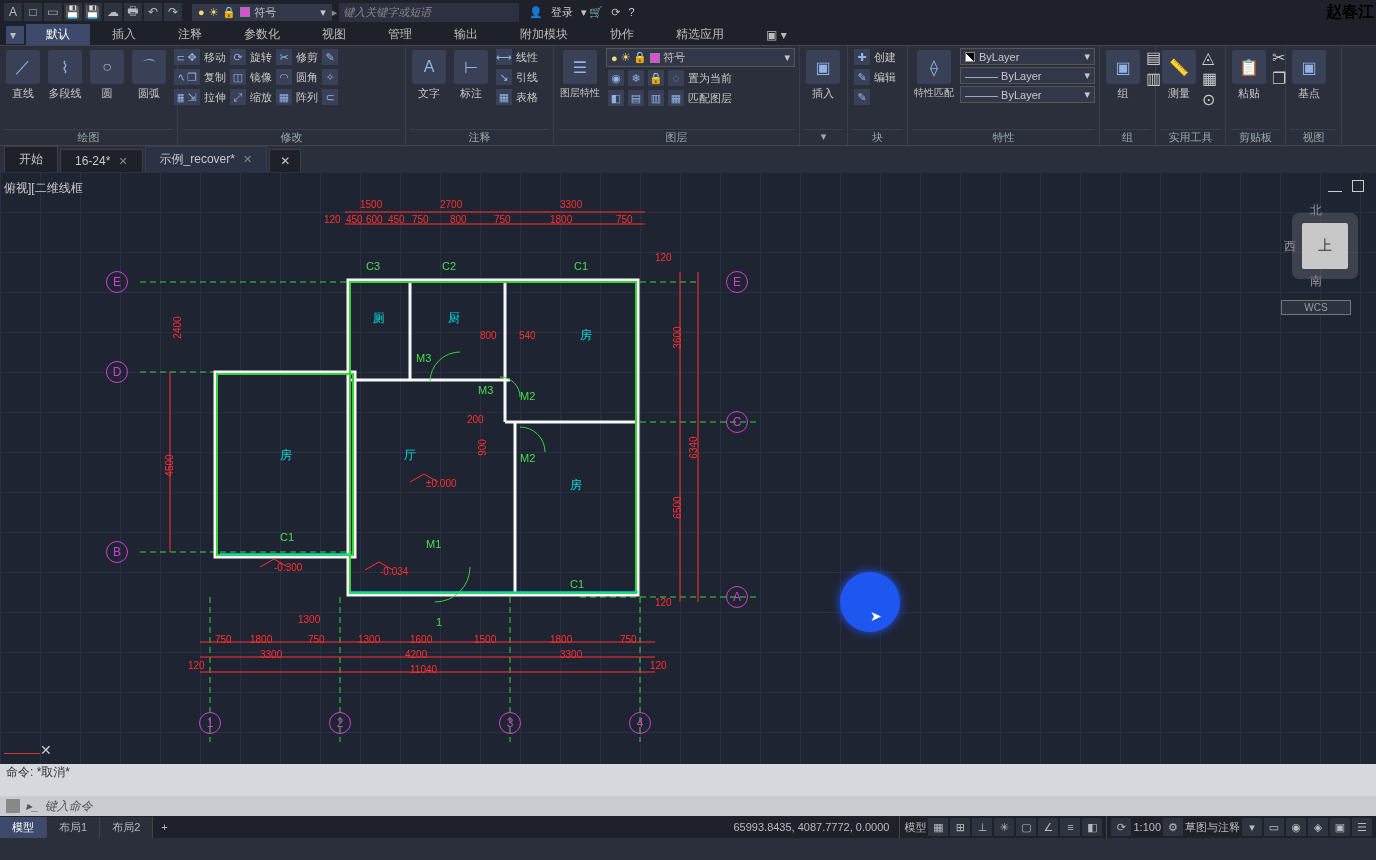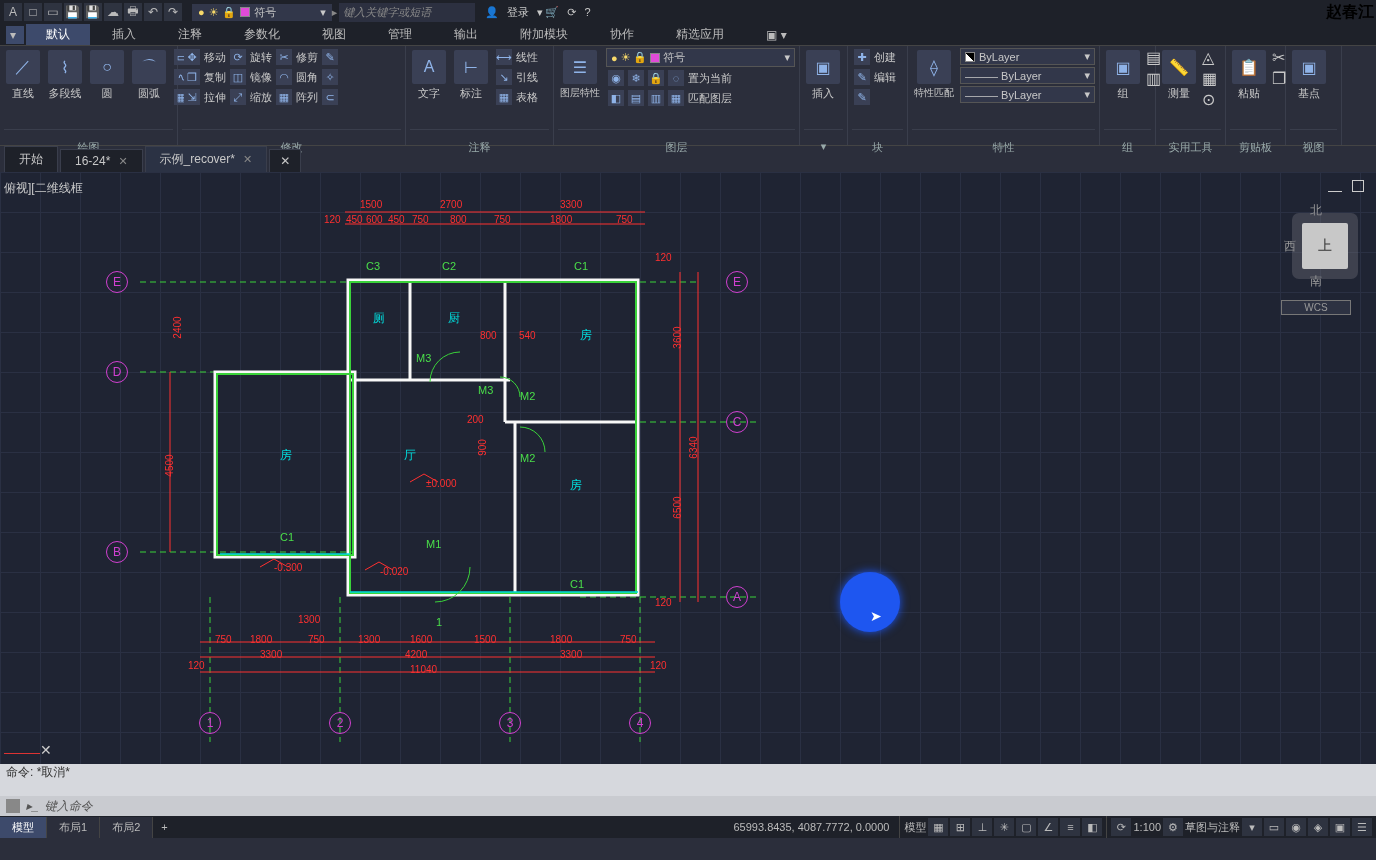--- a/index.html
+++ b/index.html
@@ -5,35 +5,35 @@
 * { margin: 0; padding: 0; box-sizing: border-box; font-family: "Microsoft YaHei", Arial, sans-serif; }
 body { background: #2b2e3b; color: #c8c8c8; overflow: hidden; width: 1376px; height: 860px; position: relative; }
 
 
 .titlebar { height: 24px; background: #1e2129; display: flex; align-items: center; padding: 0 4px; font-size: 11px; }
 .titlebar .qat { display: flex; gap: 2px; }
 .titlebar .qat .qbtn { width: 18px; height: 18px; background: #2e3340; display: flex; align-items: center; justify-content: center; cursor: pointer; font-size: 12px; color: #bbb; }
 .titlebar .layer-combo { margin-left: 10px; display: flex; align-items: center; gap: 4px; background: #32374a; padding: 1px 6px; }
 .titlebar .layer-sw { width: 10px; height: 10px; background: #e14bd8; border: 1px solid #888; }
 .titlebar .app-title { flex: 1; text-align: center; color: #999; font-size: 12px; }
-.titlebar .search { width: 136px; background: #2c3040; color: #888; padding: 2px 4px; font-size: 11px; font-style: italic; }
+.titlebar .search { width: 180px; background: #2c3040; color: #888; padding: 2px 4px; font-size: 11px; font-style: italic; }
 .titlebar .right { display: flex; align-items: center; gap: 8px; margin-left: 10px; }
 .watermark { position: absolute; right: 2px; top: 2px; color: #000; font-size: 16px; font-weight: bold; pointer-events: none; }
 
 
 .menu-tabs { height: 22px; background: #1e2129; display: flex; gap: 2px; padding-left: 6px; font-size: 12px; align-items: center; border-bottom: 1px solid #444; }
 .menu-tabs .mtab { padding: 2px 20px; color: #bbb; cursor: pointer; }
 .menu-tabs .mtab.active { background: #3d4a6b; color: #fff; }
 .menu-tabs .mtab:first-child { background: #3d4a6b; width: 18px; padding: 2px 4px; }
 
 
 .ribbon { height: 100px; background: #2b2e3b; display: flex; border-bottom: 1px solid #444; }
 .panel { border-right: 1px solid #3a3e4c; display: flex; flex-direction: column; padding: 2px 4px 0; }
 .panel-body { flex: 1; display: flex; gap: 4px; align-items: flex-start; }
-.panel-label { height: 16px; text-align: center; font-size: 11px; color: #9aa; border-top: 1px solid #3a3e4c; padding-top: 10px; }
+.panel-label { height: 16px; text-align: center; font-size: 11px; color: #9aa; border-top: 1px solid #3a3e4c; padding-top: 0; }
 .rbtn { display: flex; flex-direction: column; align-items: center; justify-content: center; gap: 2px; padding: 2px; cursor: pointer; font-size: 11px; color: #c8c8c8; }
 .rbtn .ric { width: 28px; height: 28px; background: #3a4055; border-radius: 2px; display: flex; align-items: center; justify-content: center; color: #8fb3e8; font-size: 16px; }
 .rbtn.large .ric { width: 34px; height: 34px; }
 .col { display: flex; flex-direction: column; gap: 2px; }
 .srow { display: flex; align-items: center; gap: 4px; font-size: 11px; padding: 1px 2px; cursor: pointer; }
 .srow .si { width: 16px; height: 16px; background: #3a4055; display: flex; align-items: center; justify-content: center; font-size: 11px; color: #8fb3e8; }
 .combo { background: #32374a; border: 1px solid #555; padding: 1px 4px; font-size: 11px; display: flex; align-items: center; gap: 4px; min-width: 100px; justify-content: space-between; }
 .combo .sw { width: 10px; height: 10px; border: 1px solid #888; }
 
 
@@ -491,21 +491,21 @@
     <div class="glabel" style="left:266px;top:58px">C3</div>
     <div class="glabel" style="left:326px;top:336px">M1</div>
     <div class="glabel" style="left:420px;top:188px">M2</div>
     <div class="glabel" style="left:420px;top:250px">M2</div>
     <div class="glabel" style="left:316px;top:150px">M3</div>
     <div class="glabel" style="left:378px;top:182px">M3</div>
     <div class="glabel" style="left:336px;top:414px">1</div>
 
     
     <div class="dim" style="left:326px;top:276px;color:#ff3030">±0.000</div>
-    <div class="dim" style="left:280px;top:364px">-0.020</div>
+    <div class="dim" style="left:280px;top:364px">-0.034</div>
     <div class="dim" style="left:174px;top:360px">-0.300</div>
 
     
     <div class="dim" style="left:260px;top:-3px">1500</div>
     <div class="dim" style="left:340px;top:-3px">2700</div>
     <div class="dim" style="left:460px;top:-3px">3300</div>
     <div class="dim" style="left:224px;top:12px">120</div>
     <div class="dim" style="left:246px;top:12px">450</div>
     <div class="dim" style="left:266px;top:12px">600</div>
     <div class="dim" style="left:288px;top:12px">450</div>

